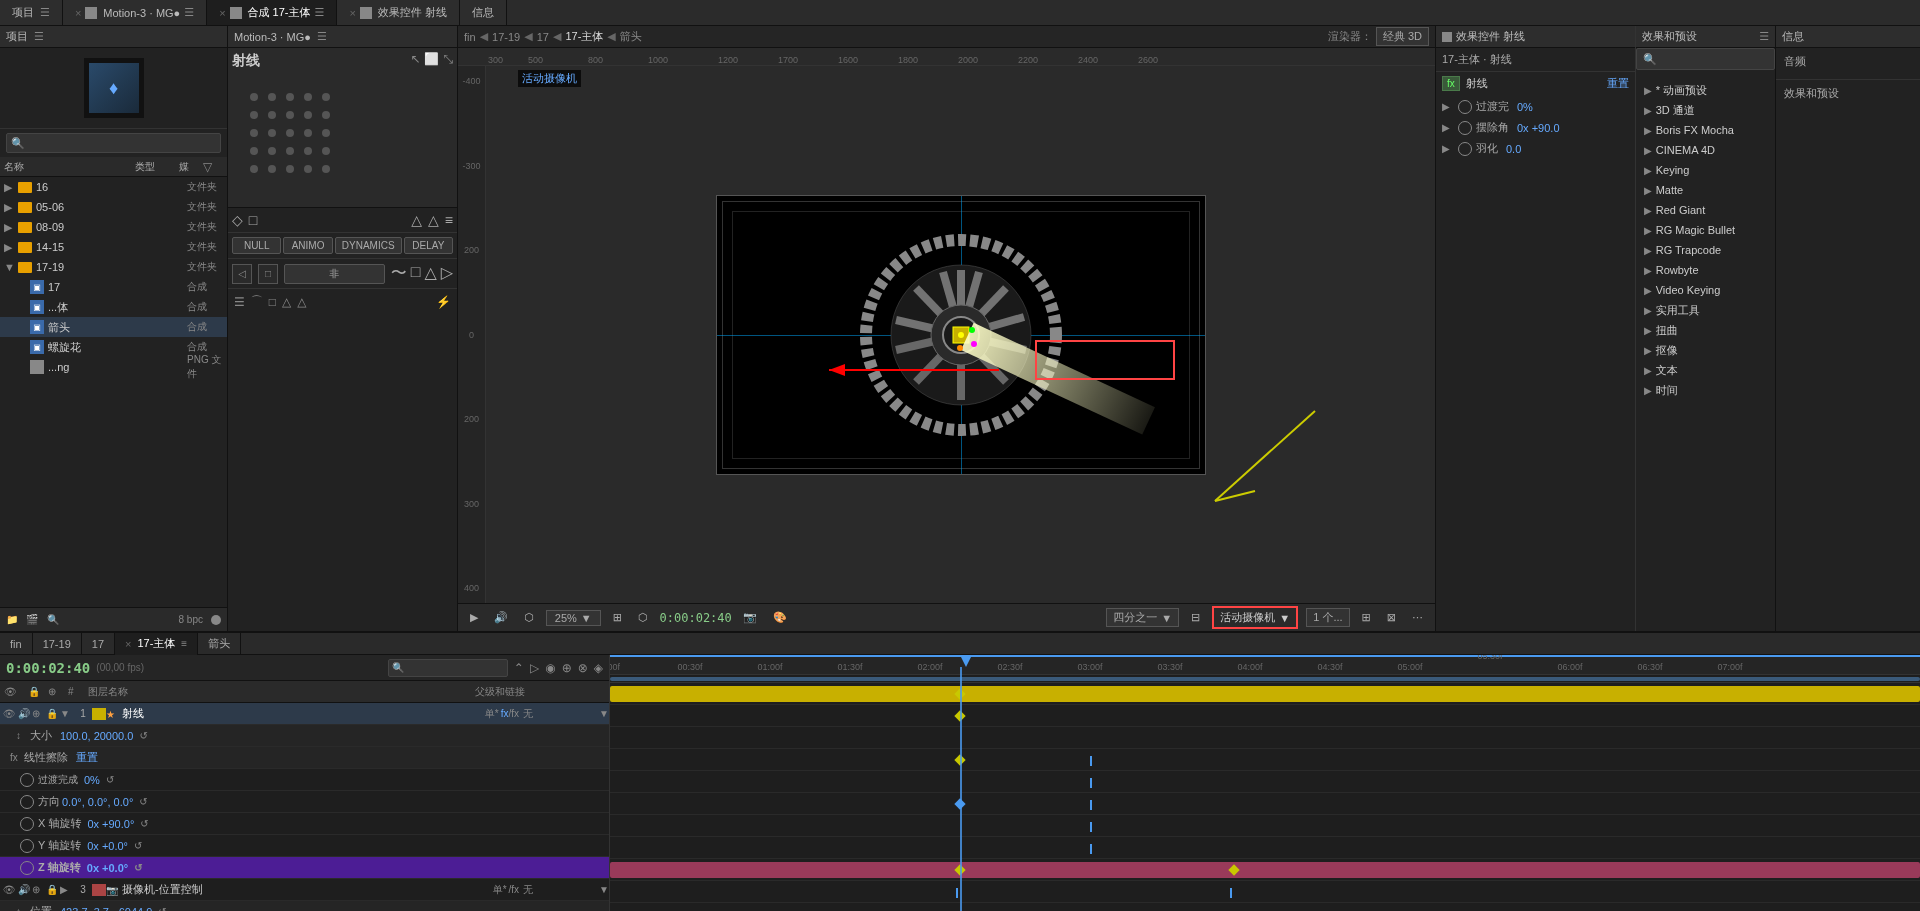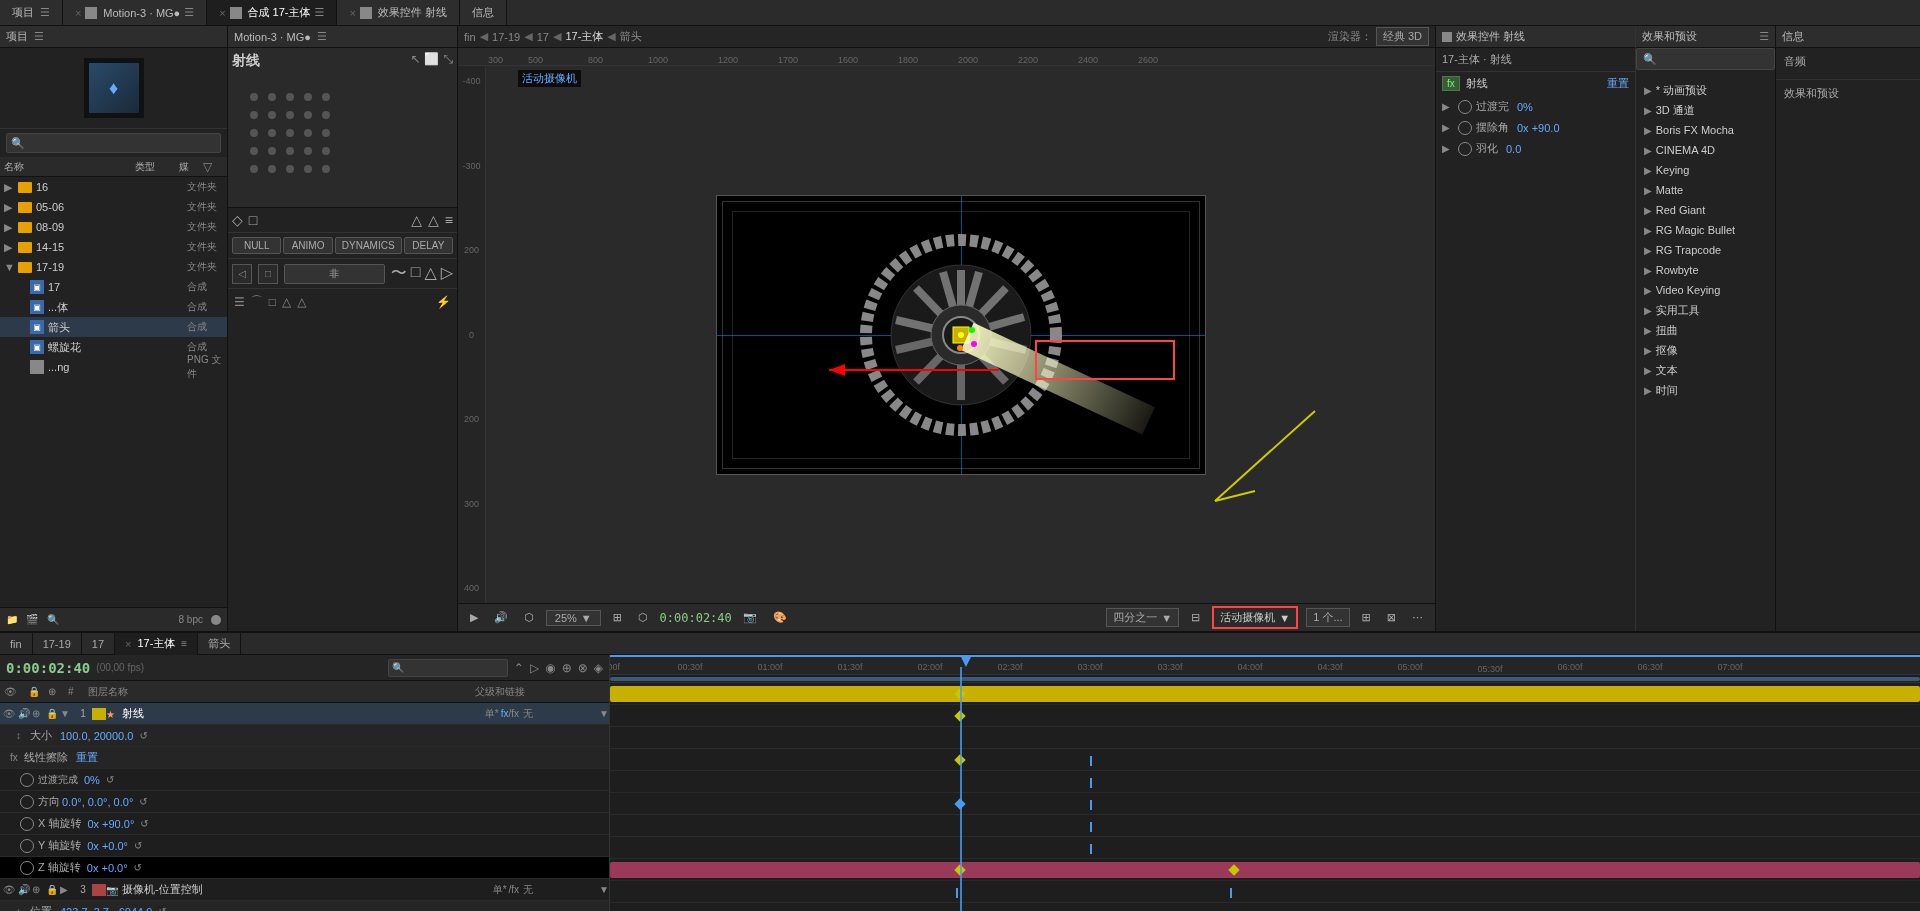--- a/index.html
+++ b/index.html
@@ -1103,21 +1103,21 @@
           <span style="font-size:10px; color:#888; margin-left:6px;">↺</span>
         </div>
 
         <div style="display:flex; height:22px; align-items:center; background:#1e1e1e; border-bottom:1px solid #2a2a2a; padding-left:20px;">
           <span style="width:14px;height:14px;border:1px solid #888;border-radius:50%;display:inline-block;margin-right:4px;"></span>
           <span style="font-size:11px; color:#aaa;">Y 轴旋转</span>
           <span style="font-size:11px; color:#6af; margin-left:6px;">0x +0.0°</span>
           <span style="font-size:10px; color:#888; margin-left:6px;">↺</span>
         </div>
 
-        <div style="display:flex; height:22px; align-items:center; background:#000000; border-bottom:1px solid #2a2a2a; padding-left:20px;">
+        <div style="display:flex; height:22px; align-items:center; background:#4c1d95; border-bottom:1px solid #2a2a2a; padding-left:20px;font-weight:bold;">
           <span style="width:14px;height:14px;border:1px solid #888;border-radius:50%;display:inline-block;margin-right:4px;"></span>
           <span style="font-size:11px; color:#aaa;">Z 轴旋转</span>
           <span style="font-size:11px; color:#6af; margin-left:6px;">0x +0.0°</span>
           <span style="font-size:10px; color:#888; margin-left:6px;">↺</span>
         </div>
 
         <div class="layer-row">
           <div style="display:flex; align-items:center; width:100%;">
             <span style="width:18px; text-align:center; color:#888; font-size:10px;">👁</span>
             <span style="width:14px; color:#888; font-size:10px;">🔊</span>
@@ -1158,21 +1158,21 @@
         <span style="position:absolute; bottom:2px; left:80px;" class="ruler-mark">00:30f</span>
         <span style="position:absolute; bottom:2px; left:160px;" class="ruler-mark">01:00f</span>
         <span style="position:absolute; bottom:2px; left:240px;" class="ruler-mark">01:30f</span>
         <span style="position:absolute; bottom:2px; left:320px;" class="ruler-mark">02:00f</span>
         <span style="position:absolute; bottom:2px; left:400px;" class="ruler-mark">02:30f</span>
         <span style="position:absolute; bottom:2px; left:480px;" class="ruler-mark">03:00f</span>
         <span style="position:absolute; bottom:2px; left:560px;" class="ruler-mark">03:30f</span>
         <span style="position:absolute; bottom:2px; left:640px;" class="ruler-mark">04:00f</span>
         <span style="position:absolute; bottom:2px; left:720px;" class="ruler-mark">04:30f</span>
         <span style="position:absolute; bottom:2px; left:800px;" class="ruler-mark">05:00f</span>
-        <span style="position:absolute; bottom:0; left:880px;" class="ruler-mark">05:30f</span>
+        <span style="position:absolute; bottom:13px; left:880px;" class="ruler-mark">05:30f</span>
         <span style="position:absolute; bottom:2px; left:960px;" class="ruler-mark">06:00f</span>
         <span style="position:absolute; bottom:2px; left:1040px;" class="ruler-mark">06:30f</span>
         <span style="position:absolute; bottom:2px; left:1120px;" class="ruler-mark">07:00f</span>
       </div>
 
       <div style="height:8px; background:#1e1e1e; position:relative; border-bottom:1px solid #333;">
         <div style="position:absolute; left:0; right:0; top:2px; height:4px; background:#3a5a7a; border-radius:2px;"></div>
         <div style="position:absolute; left:350px; top:-8px; width:2px; height:300px; background:#4a9af0; opacity:0.8; z-index:5;"></div>
       </div>
 

